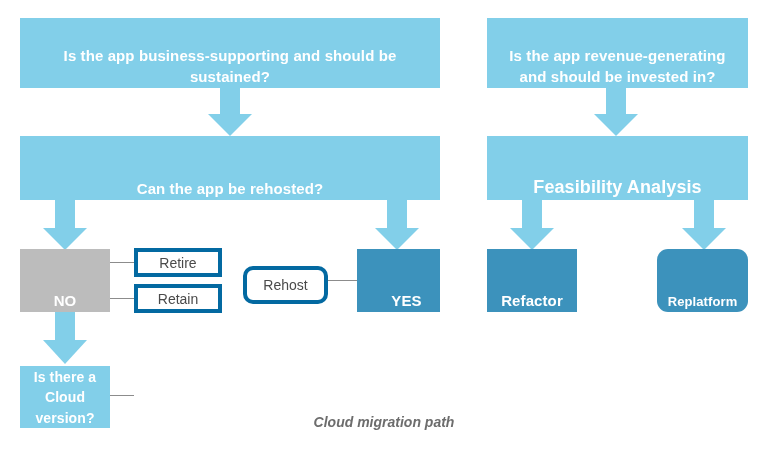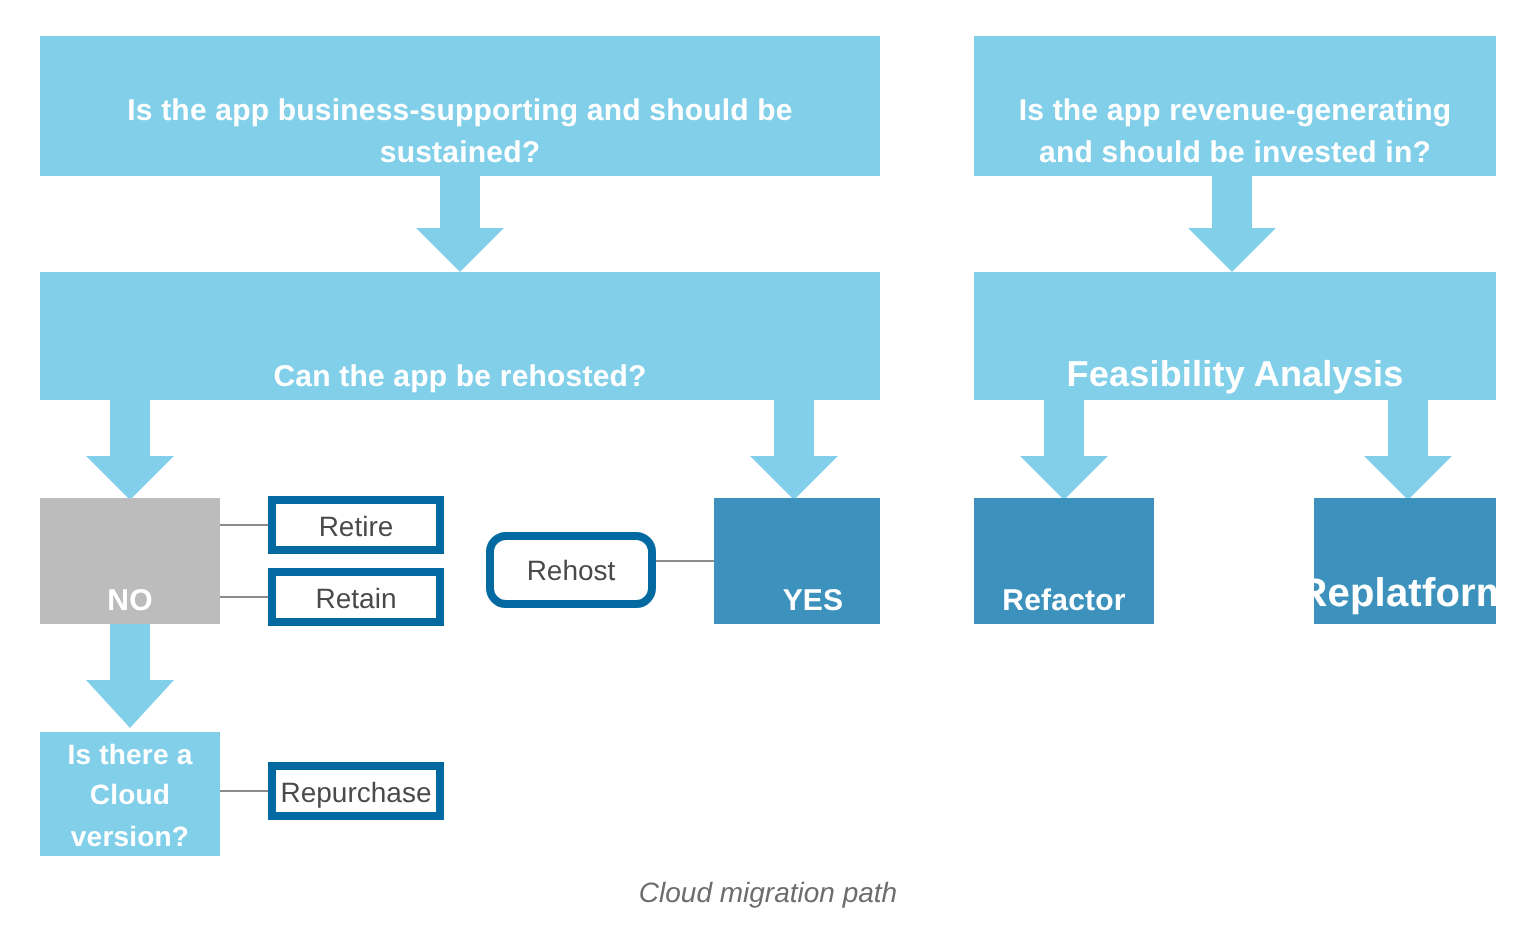--- a/index.html
+++ b/index.html
@@ -154,23 +154,20 @@
     <div class="shaft" style="width:20px; height:28px;"></div>
     <div class="head" style="border-left-width:22px; border-right-width:22px; border-top-width:24px;"></div>
   </div>
 
   <div class="node light" style="left:20px; top:366px; width:90px; height:62px; font-size:14px;">
     <span class="txt">Is there a Cloud version?</span>
   </div>
 
   <div class="line" style="left:110px; top:395px; width:24px;"></div>
 
-  <div class="chip" style="left:134px; top:381px; width:88px; height:29px;">
-    <span>Repurchase</span>
-  </div>
 
   <div class="node light" style="left:487px; top:18px; width:261px; height:70px; font-size:15px;">
     <span class="txt">Is the app revenue-generating and should be invested in?</span>
   </div>
 
   <div class="arrow-down" style="left:594px; top:88px; width:44px; height:48px;">
     <div class="shaft" style="width:20px; height:26px;"></div>
     <div class="head" style="border-left-width:22px; border-right-width:22px; border-top-width:22px;"></div>
   </div>
 
@@ -185,19 +182,19 @@
 
   <div class="arrow-down" style="left:682px; top:200px; width:44px; height:50px;">
     <div class="shaft" style="width:20px; height:28px;"></div>
     <div class="head" style="border-left-width:22px; border-right-width:22px; border-top-width:22px;"></div>
   </div>
 
   <div class="node dark" style="left:487px; top:249px; width:90px; height:63px; font-size:15px;">
     <span class="txt">Refactor</span>
   </div>
 
-  <div class="node dark" style="left:657px; top:249px; width:91px; height:63px; font-size:20px;">
+  <div class="node dark" style="left:657px; top:249px; width:91px; height:63px; font-size:13px;border-radius:11px;">
     <span class="txt">Replatform</span>
   </div>
 
-  <div class="caption" style="left:0; top:438px;">Cloud migration path</div>
+  <div class="caption" style="left:0; top:414px;font-weight:bold;">Cloud migration path</div>
 
 </div>
 
 </body></html>

